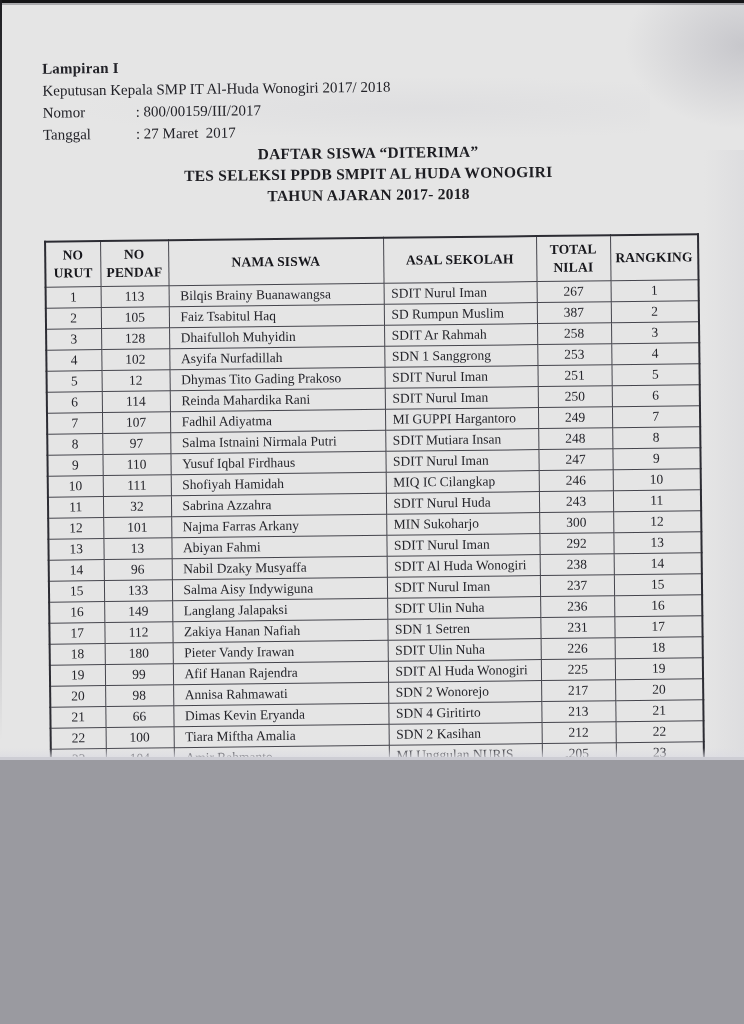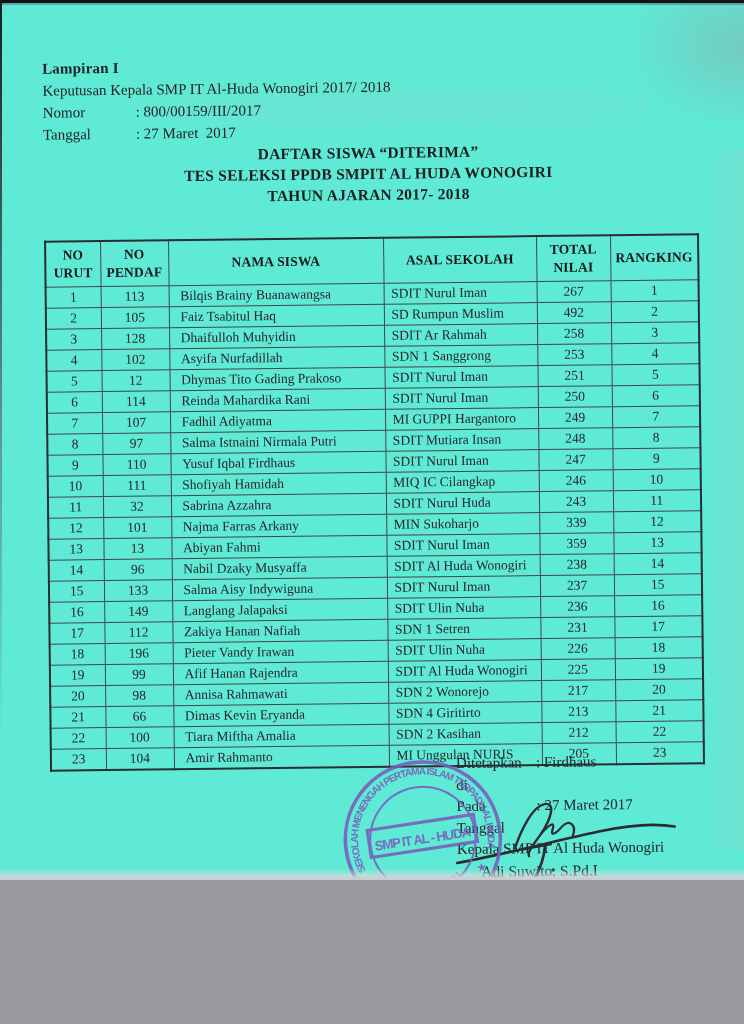--- a/index.html
+++ b/index.html
@@ -1,19 +1,19 @@
 <!DOCTYPE html>
 <html><head>
 <meta charset="utf-8">
 <style>
   html,body{margin:0;padding:0;}
   body{width:744px;height:1024px;overflow:hidden;background:#9a9aa0;}
   .page{
-    position:relative;width:744px;height:880px;
-    background:#5eead4;overflow:hidden;
+    position:relative;width:744px;height:760px;
+    background:#e5e5e5;overflow:hidden;
     font-family:"Liberation Serif","DejaVu Serif",serif;
     color:#232329;
   }
   
   .edge-top{position:absolute;left:0;top:0;width:744px;height:3px;background:#141416;z-index:6;}
   .edge-top-soft{position:absolute;left:0;top:3px;width:744px;height:2px;background:rgba(60,60,70,.35);z-index:6;}
   .edge-left{position:absolute;left:0;top:0;width:2px;height:740px;
     background:linear-gradient(#1c1c20,rgba(90,90,100,.55) 60%,rgba(120,120,130,0));z-index:6;}
   .edge-bottom{position:absolute;left:0;bottom:0;width:744px;height:12px;
     background:linear-gradient(rgba(210,210,216,0),#dcdce2);z-index:6;}
@@ -117,21 +117,21 @@
             <td>Bilqis Brainy Buanawangsa</td>
             <td>SDIT Nurul Iman</td>
             <td>267</td>
             <td>1</td>
           </tr>
           <tr>
             <td>2</td>
             <td>105</td>
             <td>Faiz Tsabitul Haq</td>
             <td>SD Rumpun Muslim</td>
-            <td>492</td>
+            <td>387</td>
             <td>2</td>
           </tr>
           <tr>
             <td>3</td>
             <td>128</td>
             <td>Dhaifulloh Muhyidin</td>
             <td>SDIT Ar Rahmah</td>
             <td>258</td>
             <td>3</td>
           </tr>
@@ -197,29 +197,29 @@
             <td>Sabrina Azzahra</td>
             <td>SDIT Nurul Huda</td>
             <td>243</td>
             <td>11</td>
           </tr>
           <tr>
             <td>12</td>
             <td>101</td>
             <td>Najma Farras Arkany</td>
             <td>MIN Sukoharjo</td>
-            <td>339</td>
+            <td>300</td>
             <td>12</td>
           </tr>
           <tr>
             <td>13</td>
             <td>13</td>
             <td>Abiyan Fahmi</td>
             <td>SDIT Nurul Iman</td>
-            <td>359</td>
+            <td>292</td>
             <td>13</td>
           </tr>
           <tr>
             <td>14</td>
             <td>96</td>
             <td>Nabil Dzaky Musyaffa</td>
             <td>SDIT Al Huda Wonogiri</td>
             <td>238</td>
             <td>14</td>
           </tr>
@@ -242,21 +242,21 @@
           <tr>
             <td>17</td>
             <td>112</td>
             <td>Zakiya Hanan Nafiah</td>
             <td>SDN 1 Setren</td>
             <td>231</td>
             <td>17</td>
           </tr>
           <tr>
             <td>18</td>
-            <td>196</td>
+            <td>180</td>
             <td>Pieter Vandy Irawan</td>
             <td>SDIT Ulin Nuha</td>
             <td>226</td>
             <td>18</td>
           </tr>
           <tr>
             <td>19</td>
             <td>99</td>
             <td>Afif Hanan Rajendra</td>
             <td>SDIT Al Huda Wonogiri</td>

